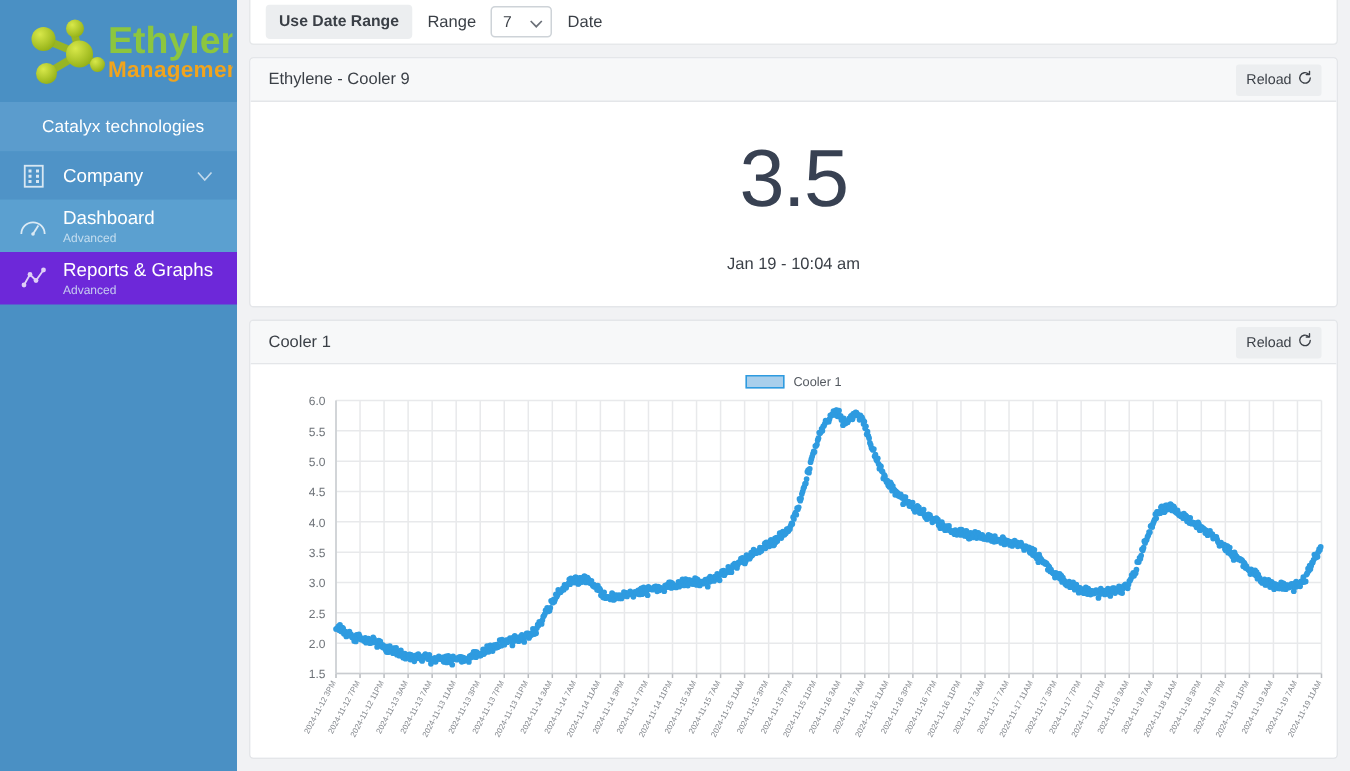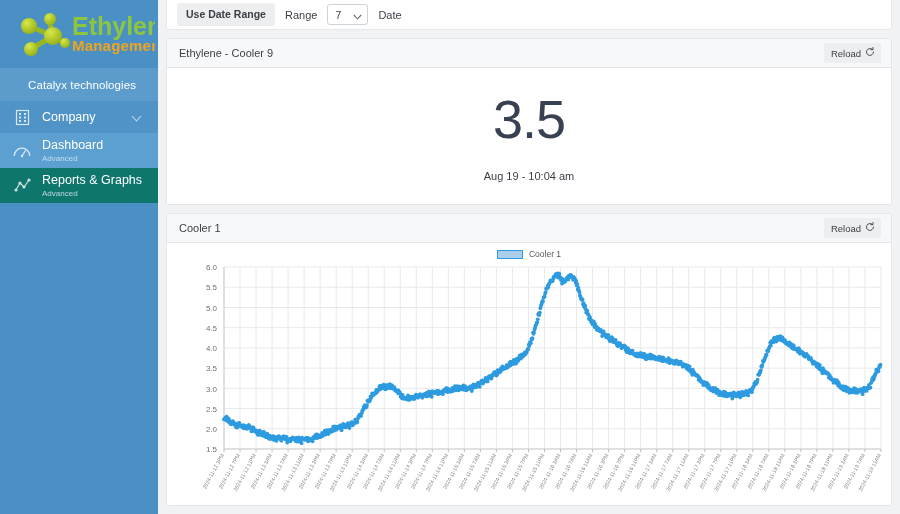--- a/index.html
+++ b/index.html
@@ -58,21 +58,21 @@
     color: #d5e7f4; opacity: .85;
     margin-top: 1px;
   }
   .nav-company { height: 32px; background: #4f93c7; }
   .nav-company .nav-label { font-size: 12.5px; }
   .nav-chevron {
     position: absolute; right: 16px; top: 50%; transform: translateY(-50%);
     opacity: .65;
   }
   .nav-dashboard { height: 35px; background: #5ba0d0; }
-  .nav-reports { height: 35px; background: #0f766e; }
+  .nav-reports { height: 35px; background: #6d28d9; }
   .nav-devices { height: 33px; background: #4a90c4; }
   .sidebar-filler { background: #4a90c4; flex: 1 1 auto; }
 
   
   .main {
     flex: 1 1 auto; height: 514px;
     background: #f1f2f4;
     padding: 0;
     position: relative;
     overflow: hidden;
@@ -305,21 +305,21 @@
           <span>
             <svg width="10" height="10" viewBox="0 0 12 12">
               <path d="M10.2 6 A4.2 4.2 0 1 1 8.8 2.8" fill="none" stroke="#3a3f46" stroke-width="1.1" stroke-linecap="round"></path>
               <path d="M9.6 0.6 L9.6 3.2 L7 3.2" fill="none" stroke="#3a3f46" stroke-width="1.1" stroke-linecap="round" stroke-linejoin="round"></path>
             </svg>
           </span>
         </button>
       </div>
       <div class="card-value-body">
         <div class="big-value">3.5</div>
-        <div class="value-ts">Aug 19 - 10:04 am</div>
+        <div class="value-ts">Jan 19 - 10:04 am</div>
       </div>
     </div>
 
     <div class="card">
       <div class="card-head">
         <span class="card-title">Cooler 1</span>
         <button class="reload-btn">
           <span>Reload</span>
           <span>
             <svg width="10" height="10" viewBox="0 0 12 12">

